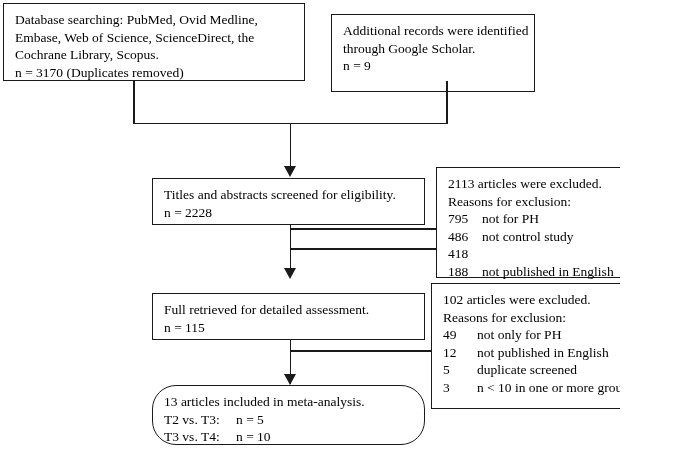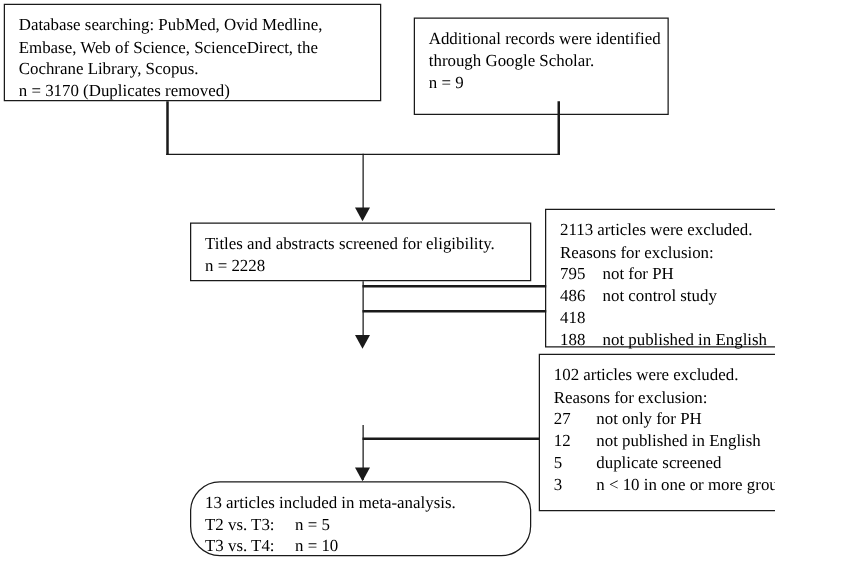--- a/index.html
+++ b/index.html
@@ -124,26 +124,30 @@
     </div>
     <div class="reason">
       <span class="num">418</span>
     </div>
     <div class="reason">
       <span class="num">188</span>
       <span class="txt">not published in English</span>
     </div>
   </div>
 
+  <div class="box" id="box-full">
+    <div class="line">Full retrieved for detailed assessment.</div>
+    <div class="line">n = 115</div>
+  </div>
 
   <div class="box" id="box-excl2">
     <div class="line">102 articles were excluded.</div>
     <div class="line">Reasons for exclusion:</div>
     <div class="reason">
-      <span class="num">27</span>
+      <span class="num">49</span>
       <span class="txt">not only for PH</span>
     </div>
     <div class="reason">
       <span class="num">12</span>
       <span class="txt">not published in English</span>
     </div>
     <div class="reason">
       <span class="num">5</span>
       <span class="txt">duplicate screened</span>
     </div>

